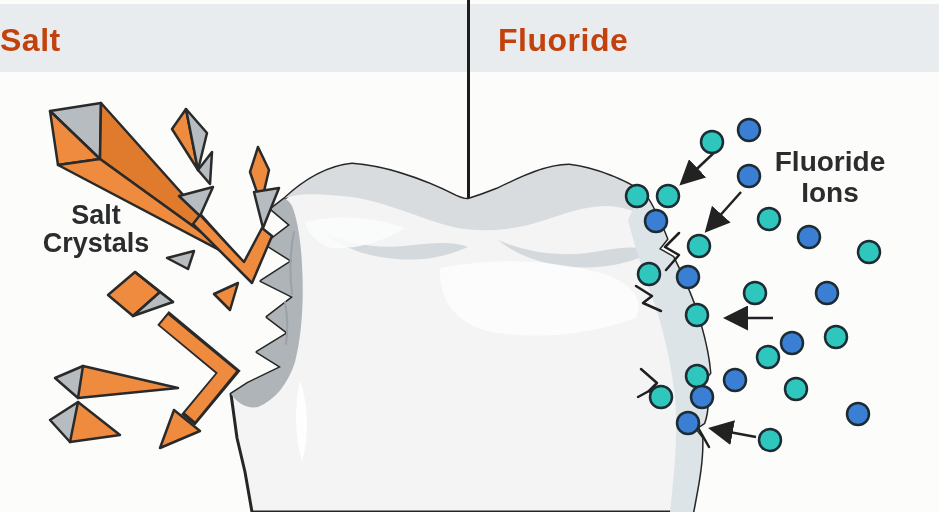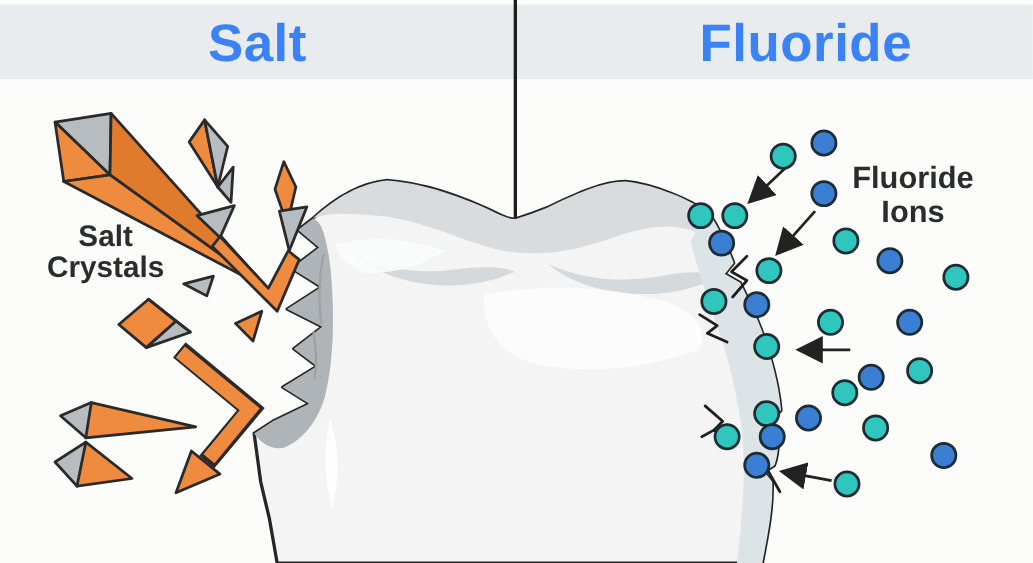--- a/index.html
+++ b/index.html
@@ -3,22 +3,22 @@
 <meta charset="utf-8">
 <style>
   html,body{margin:0;padding:0;}
   #stage{
     position:relative;width:939px;height:512px;overflow:hidden;
     background:#fcfcfb;font-family:"Liberation Sans",sans-serif;
   }
   #header-band{position:absolute;left:0;top:4px;width:939px;height:68px;background:#e9ecee;}
   #divider{position:absolute;left:467px;top:0;width:3px;height:512px;background:#1d1d1d;}
   .panel-title{
-    position:absolute;top:14px;height:52px;line-height:52px;text-align:center;
-    font-size:48px;font-weight:700;color:#3b82f6;letter-spacing:0.5px;
+    position:absolute;top:14px;height:52px;line-height:52px;text-align:left;
+    font-size:32px;font-weight:700;color:#c2410c;letter-spacing:0.5px;
   }
   #title-left{left:0;width:468px;}
   #title-right{left:470px;width:469px;padding-left:28px;}
   .annotation{
     position:absolute;text-align:center;font-weight:600;color:#2a2c2e;
   }
   #label-salt-crystals{left:20px;top:201px;width:152px;font-size:27px;line-height:28px;}
   #label-fluoride-ions{left:762px;top:146px;width:136px;font-size:28px;line-height:31px;}
   #art{position:absolute;left:0;top:0;}
 </style>

